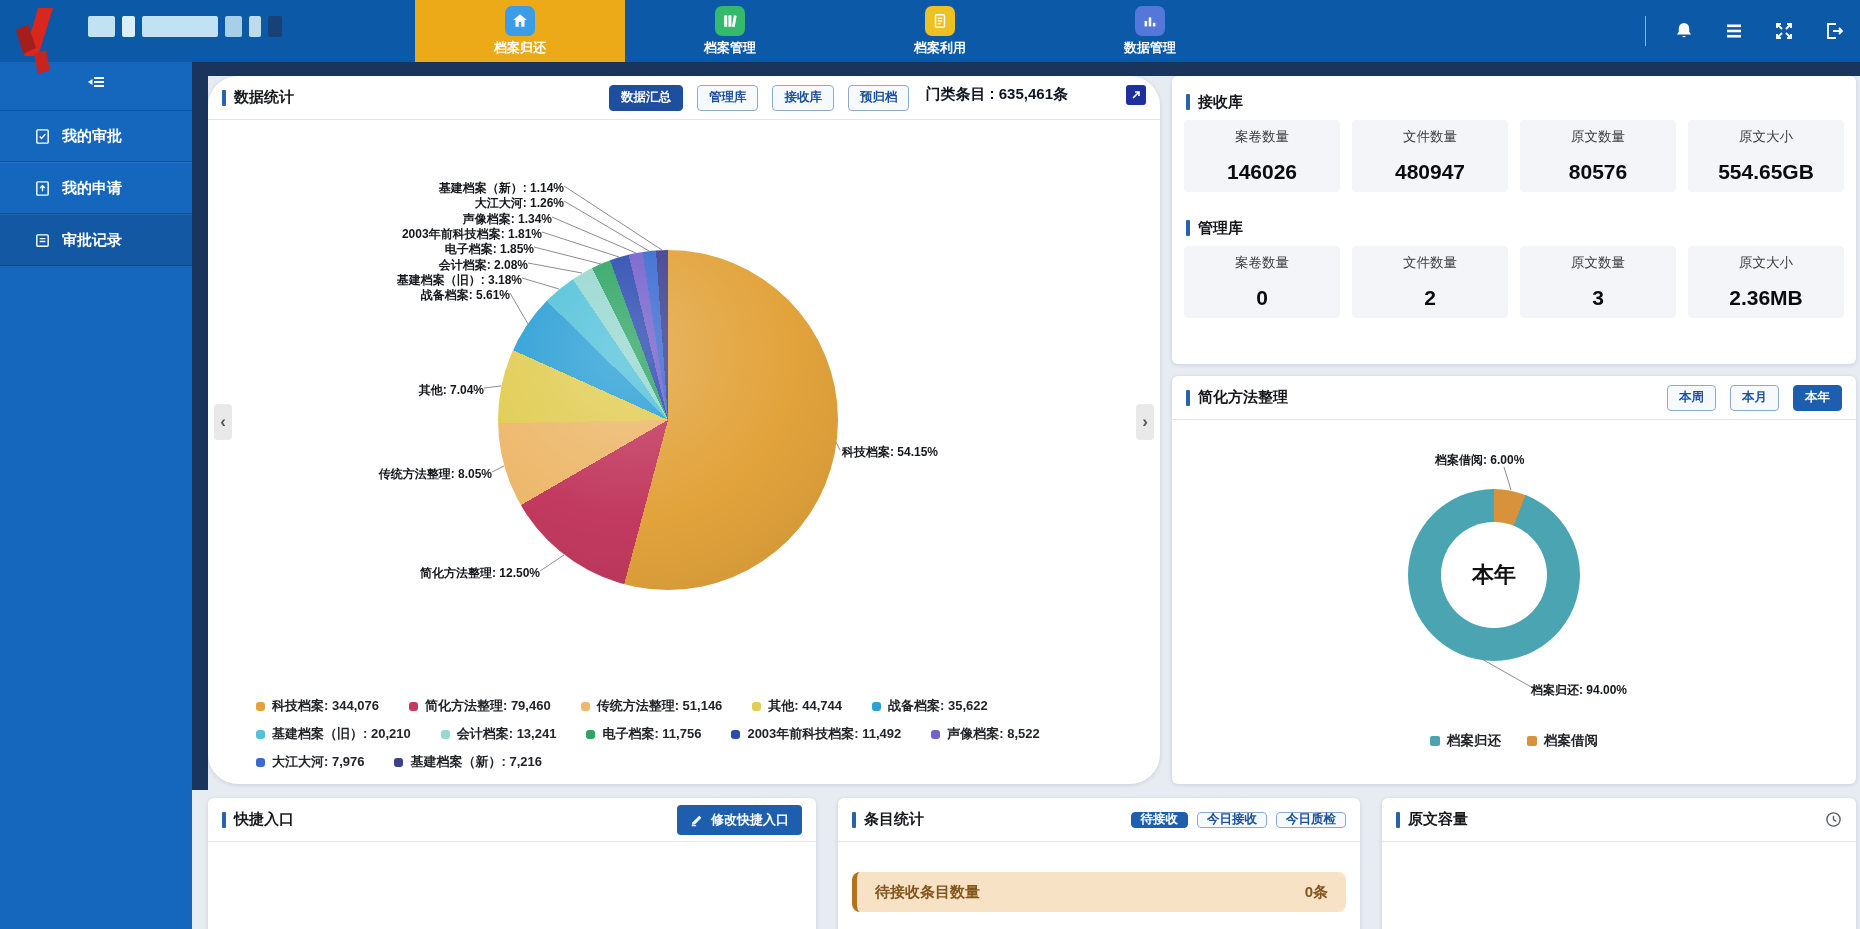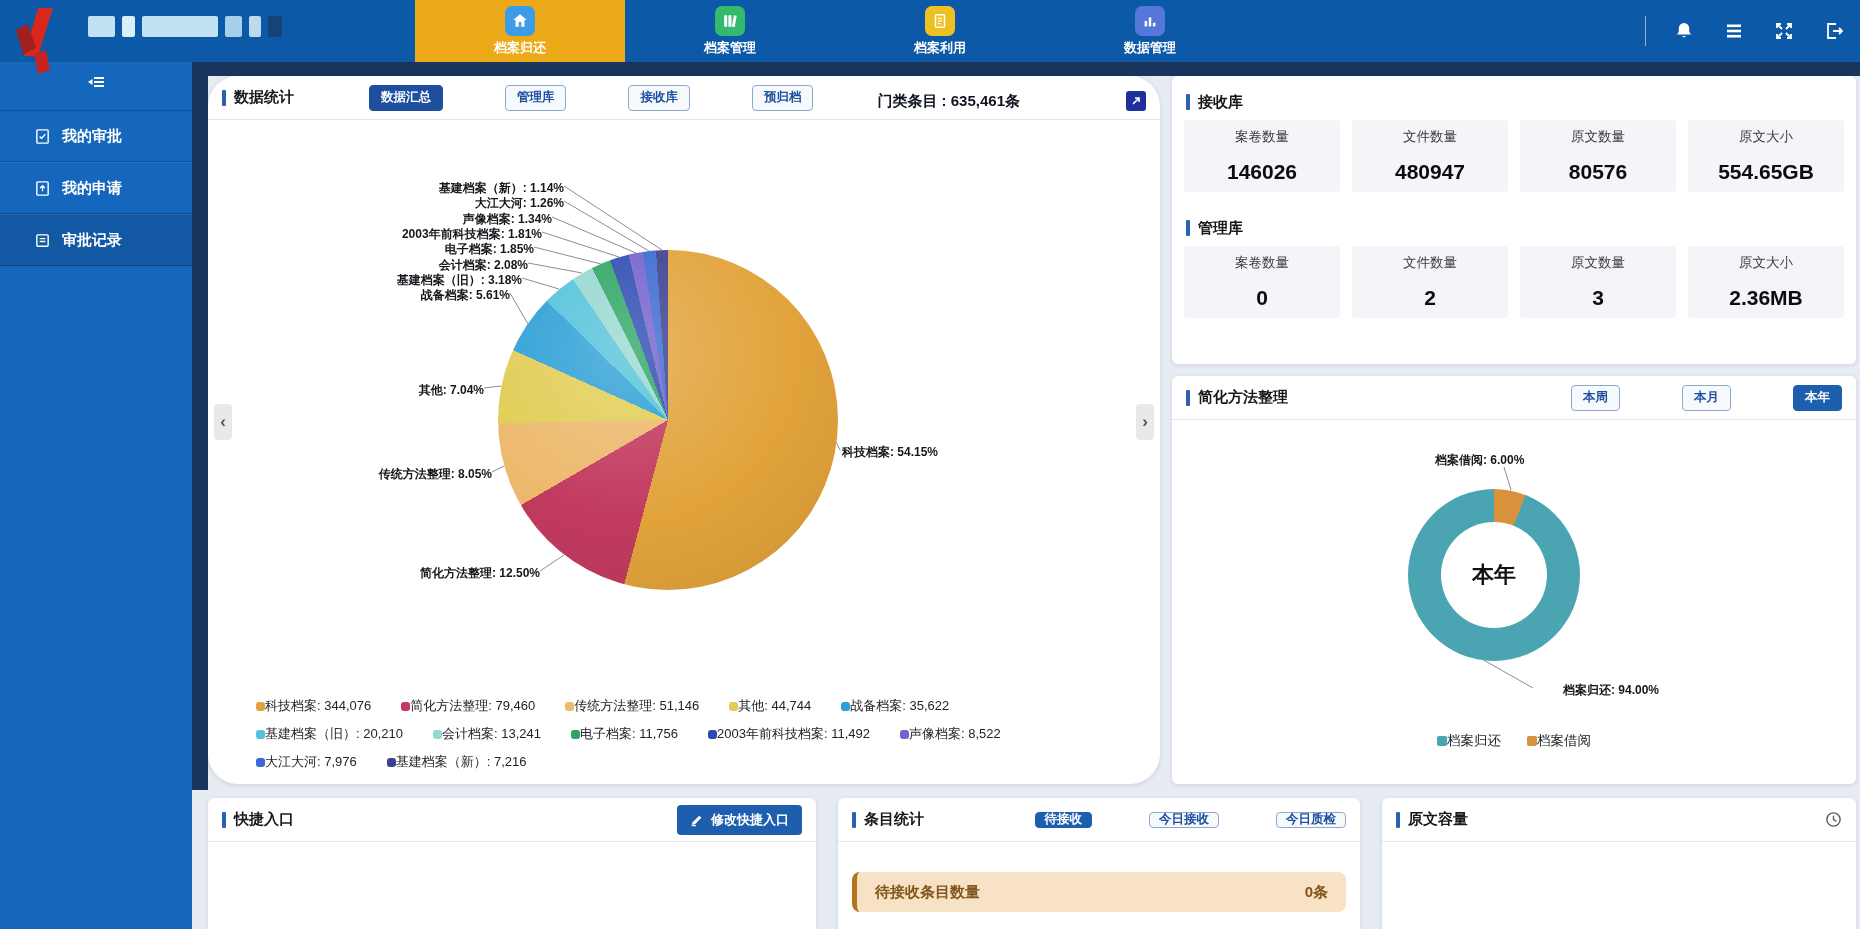--- a/index.html
+++ b/index.html
@@ -38,21 +38,21 @@
   .side-item svg { margin-right:11px; }
 
   
   .panel { position:absolute; background:#fff; border-radius:6px; box-shadow:0 1px 4px rgba(30,50,90,.14); }
   .navy-band { position:absolute; left:192px; top:62px; width:1668px; height:14px; background:#19355e; }
   .navy-strip { position:absolute; left:192px; top:62px; width:16px; height:728px; background:#19355e; }
   .p-hdr { height:44px; display:flex; align-items:center; padding:0 14px; position:relative; }
   .p-hdr.line { border-bottom:1px solid #e3e6eb; }
   .accent { width:4px; height:16px; background:#2a62ad; border-radius:1px; margin-right:8px; }
   .p-title { font-size:15px; font-weight:700; color:#17181c; }
-  .hdr-right { margin-left:auto; display:flex; align-items:flex-end;gap:48px; }
+  .hdr-right { margin-left:auto; display:flex; align-items:flex-start; }
   .btn { height:26px; padding:0 11px; border:1px solid #8fa9cc; border-radius:4px; background:#f7fafd; color:#1d4f9e;
          font-size:12.5px; font-weight:700; margin-left:14px; display:flex; align-items:center; cursor:pointer; font-family:inherit; }
   .btn.solid { background:#1d4f9e; color:#fff; border-color:#1d4f9e; }
   .btn.sm { height:16px; margin-left:9px; padding:0 9px; }
   .btn.solid2 { background:#1d5fae; border-color:#1d5fae; color:#fff; }
 
   
   .p-stats { left:208px; top:76px; width:952px; height:708px;border-radius:30px; }
   .total-txt { margin-left:16px; font-size:15px; font-weight:800; color:#0f1322; white-space:nowrap; }
   .expand-ico { margin-left:58px; width:20px; height:20px; background:#1e2f9e; border-radius:3px; display:flex; align-items:center; justify-content:center; cursor:pointer; }
@@ -61,21 +61,21 @@
          display:flex; align-items:center; justify-content:center; font-size:17px; font-weight:700; cursor:pointer; user-select:none; }
   .car.prev { left:6px; } .car.next { right:6px; }
   .pie { position:absolute; left:290px; top:130px; width:340px; height:340px; border-radius:50%; }
   .pie::after { content:""; position:absolute; inset:0; border-radius:50%;
     background:radial-gradient(circle at 38% 30%, rgba(255,255,255,.22), rgba(255,255,255,0) 52%, rgba(0,0,0,.10)); }
   .plabel { position:absolute; font-size:12px; font-weight:700; color:#15171c; white-space:nowrap; }
   .plabel.r { transform:translateX(-100%); }
   .lines { position:absolute; inset:0; pointer-events:none; }
   .pie-legend { position:absolute; left:48px; top:616px; }
   .lg-row { display:flex; gap:30px; height:28px; align-items:center; }
-  .lg-item { display:inline-flex; align-items:center; gap:0; font-size:13px; font-weight:400; color:#22242a; cursor:pointer; }
+  .lg-item { display:inline-flex; align-items:center; gap:7px; font-size:13px; font-weight:700; color:#22242a; cursor:pointer; }
   .lg-dot { width:9px; height:9px; border-radius:3px; display:inline-block; }
 
   
   .p-recv { left:1172px; top:76px; width:684px; height:288px; }
   .sec-hdr { height:36px; display:flex; align-items:center; padding:0 14px; }
   .cards { display:flex; gap:12px; padding:0 12px; }
   .card { flex:1; height:72px; background:#f4f5f8; border-radius:4px; display:flex; flex-direction:column; align-items:center; justify-content:center; }
   .card .c-lbl { font-size:13.5px; color:#3c3f45; }
   .card .c-val { margin-top:14px; font-size:21px; font-weight:800; color:#0b0c10; }
 
@@ -408,21 +408,21 @@
       </div>
     </div>
     <div class="borrow-area">
       <svg class="lines" width="684" height="358" stroke="#8d8d8d" stroke-width="1" fill="none">
         <polyline points="332,41 339,64"></polyline>
         <polyline points="308,232 361,262"></polyline>
       </svg>
       <div class="donut" style="background: conic-gradient(rgb(216, 146, 60) 0%, rgb(216, 146, 60) 6%, rgb(74, 164, 178) 6%, rgb(74, 164, 178) 100%);"></div>
       <div class="donut-hole">本年</div>
       <div class="dlabel" style="left:263px; top:26px;">档案借阅: 6.00%</div>
-      <div class="dlabel" style="left:359px; top:256px;margin-left:32px;">档案归还: 94.00%</div>
+      <div class="dlabel" style="left:359px; top:256px;">档案归还: 94.00%</div>
       <div class="donut-legend">
           <span class="lg-item">
             <span class="lg-dot sq" style="background: rgb(74, 164, 178);"></span>
             <span>档案归还</span>
           </span>
           <span class="lg-item">
             <span class="lg-dot sq" style="background: rgb(216, 146, 60);"></span>
             <span>档案借阅</span>
           </span>
         </div>

